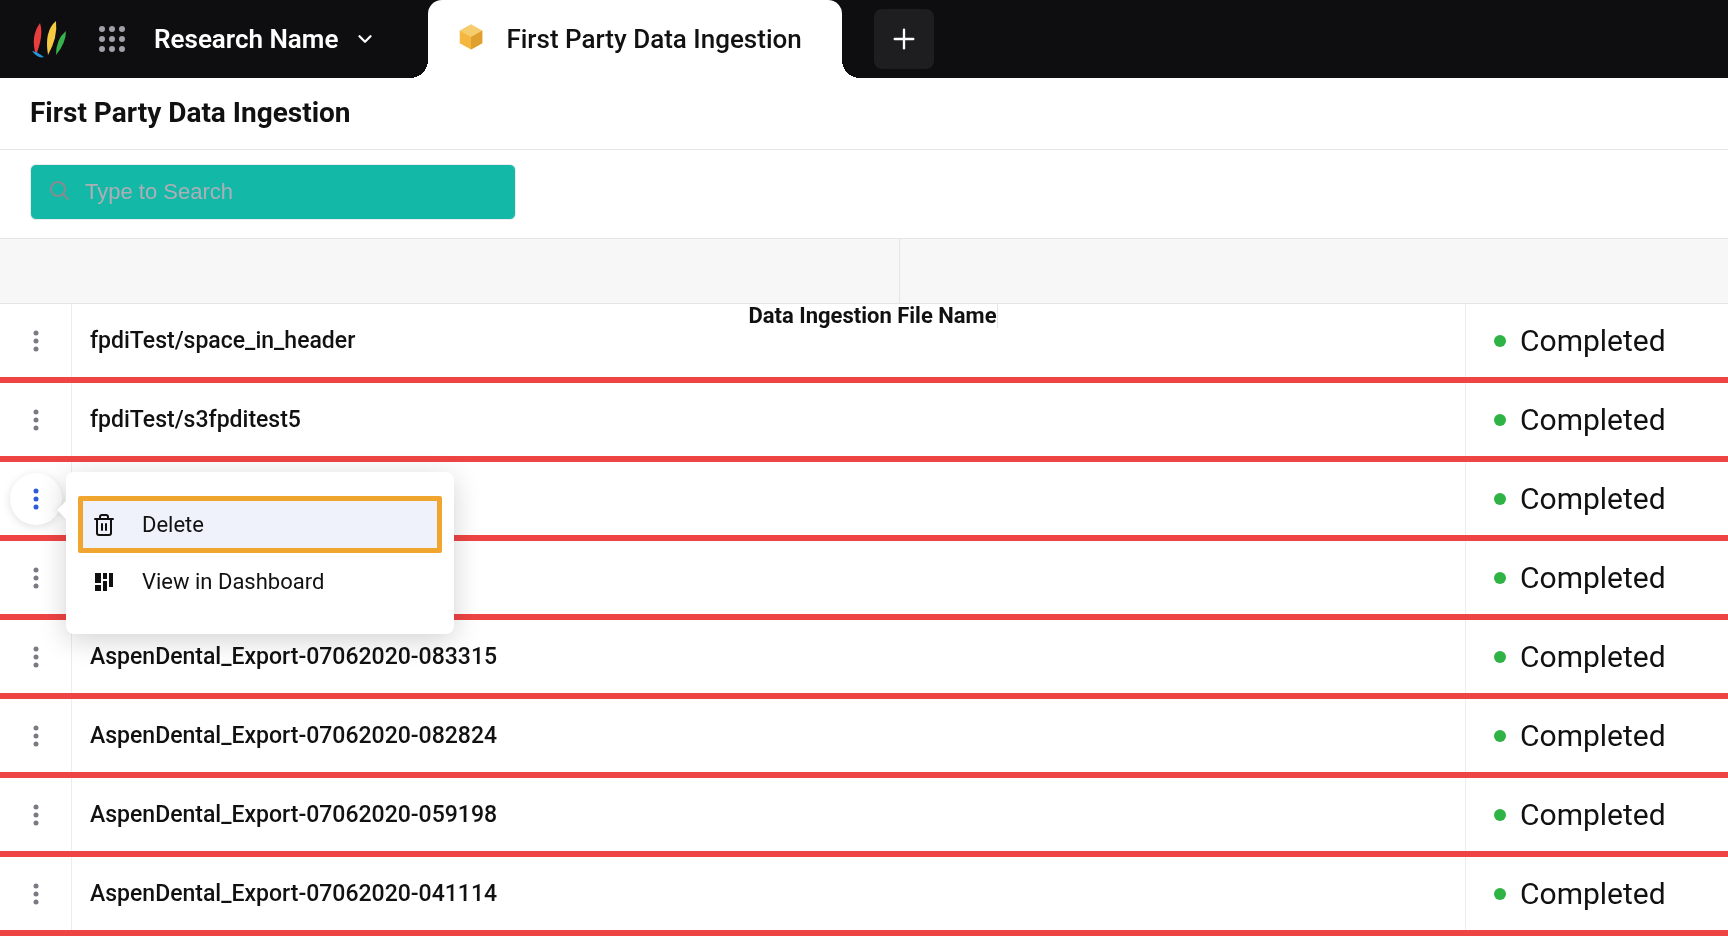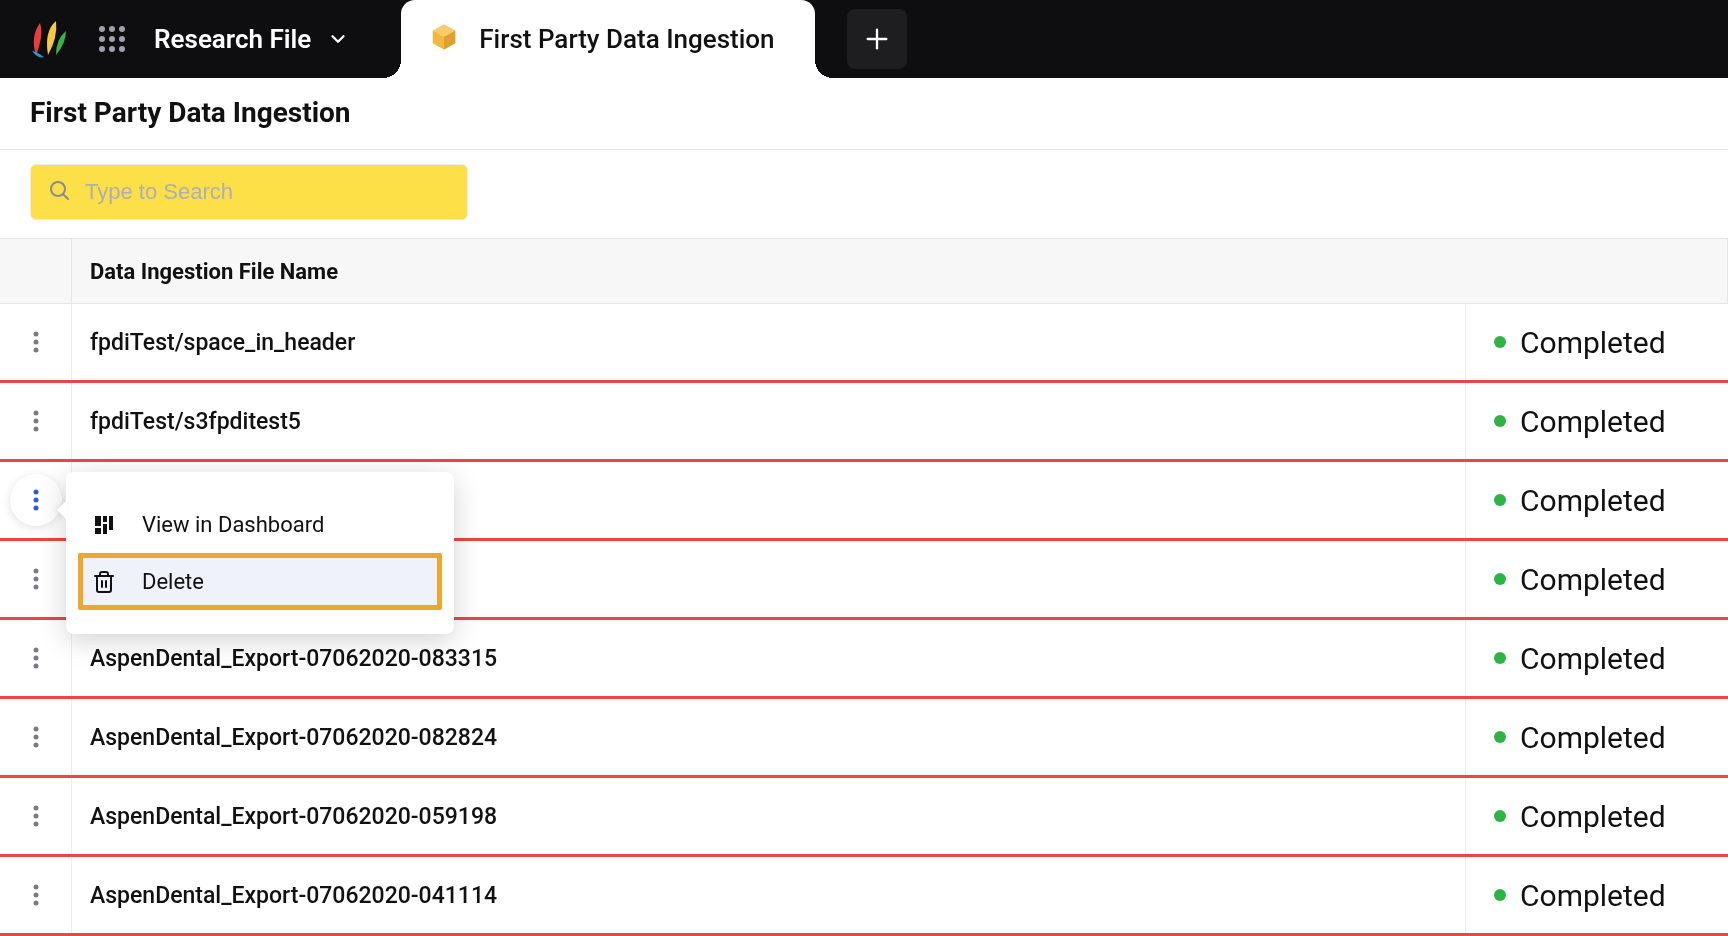--- a/index.html
+++ b/index.html
@@ -20,32 +20,32 @@
 
 .new-tab-btn { width:60px; height:60px; background:#1e1e20; border-radius:8px; display:flex; align-items:center; justify-content:center; margin-left:32px; cursor:pointer; }
 
 
 .page-title-wrap { padding:18px 30px 20px; }
 .page-title { font-size:28px; font-weight:700; }
 .hr { height:1px; background:#e5e5e7; width:100%; }
 
 
 .search-wrap { padding:14px 30px 18px; }
-.search-box { width:438px; height:56px; background:#fde047; border:1px solid #ebebed; border-radius:6px; display:flex; align-items:center; gap:14px; padding:11px 16px; }
+.search-box { width:486px; height:56px; background:#14b8a6; border:1px solid #ebebed; border-radius:6px; display:flex; align-items:center; gap:14px; padding:11px 16px; }
 .search-input { border:none; outline:none; background:transparent; font-size:22px; flex:1; color:#111; }
 .search-input::placeholder { color:#aeaeb6; }
 
 
-.thead { display:flex; background:#f7f7f8; border-top:1px solid #e5e5e7; border-bottom:1px solid #e5e5e7; height:66px; align-items:center; }
+.thead { display:flex; background:#f7f7f8; border-top:1px solid #e5e5e7; border-bottom:1px solid #e5e5e7; height:66px; align-items:center;flex-direction:column; }
 .col-actions { width:72px; flex:none; border-right:1px solid #e5e5e7; height:100%; }
 .col-name { flex:1; padding-left:18px; font-size:22px; font-weight:700; border-right:1px solid #e5e5e7; height:100%; display:flex; align-items:center; }
 .col-status { width:262px; padding-left:28px; font-size:22px; font-weight:700; height:100%; display:flex; align-items:center; flex:none; }
 
 
-.trow { display:flex; border-bottom:3px solid #ef4444; height:79px; position:relative; }
+.trow { display:flex; border-bottom:6px solid #ef4444; height:79px; position:relative; }
 .trow .cell-actions { width:72px; flex:none; height:100%; display:flex; align-items:center; justify-content:center; border-right:1px solid #ededef; }
 .trow .cell-name { flex:1; padding-left:18px; font-size:23px; font-weight:500; color:#111; border-right:1px solid #ededef; height:100%; display:flex; align-items:center; }
 .trow .cell-status { width:262px; padding-left:28px; height:100%; display:flex; align-items:center; gap:14px; font-size:30px; flex:none; }
 
 .action-dots { cursor:pointer; display:flex; align-items:center; justify-content:center; width:40px; height:40px; }
 .action-dots.active { position:relative; }
 .action-dots.active::before { content:""; position:absolute; width:52px; height:52px; border-radius:50%; background:#fff; box-shadow:0 2px 10px rgba(0,0,0,0.12); z-index:3; }
 .action-dots svg { z-index:4; }
 .dot-status { width:12px; height:12px; border-radius:50%; background:#2fb344; flex:none; }
 
@@ -76,21 +76,21 @@
         <circle cx="25" cy="5" r="3"></circle>
       <circle cx="5" cy="15" r="3"></circle>
         <circle cx="15" cy="15" r="3"></circle>
         <circle cx="25" cy="15" r="3"></circle>
       <circle cx="5" cy="25" r="3"></circle>
         <circle cx="15" cy="25" r="3"></circle>
         <circle cx="25" cy="25" r="3"></circle>
     </svg>
   </div>
   <div class="workspace">
-    <span>Research File</span>
+    <span>Research Name</span>
     <span class="chev">
       <svg width="22" height="22" viewBox="0 0 24 24" fill="none" stroke="#fff" stroke-width="2.5" stroke-linecap="round" stroke-linejoin="round">
           <polyline points="6 9 12 15 18 9"></polyline>
         </svg>
     </span>
   </div>
 
   <div class="tab-active">
     <span>
       <svg width="30" height="30" viewBox="0 0 24 24">
@@ -257,36 +257,36 @@
     </div>
     <div class="cell-name">AspenDental_Export-07062020-041114</div>
     <div class="cell-status">
       <span class="dot-status"></span>
       <span>Completed</span>
     </div>
     </div>
   </div>
 
 <div class="context-menu">
+  <div class="menu-item highlighted">
+    <span class="menu-icon">
+      <svg width="24" height="24" viewBox="0 0 24 24" fill="none" stroke="#111" stroke-width="2" stroke-linecap="round" stroke-linejoin="round">
+          <polyline points="3 6 5 6 21 6"></polyline>
+          <path d="M19 6v14a2 2 0 0 1-2 2H7a2 2 0 0 1-2-2V6m3 0V4a2 2 0 0 1 2-2h4a2 2 0 0 1 2 2v2"></path>
+          <line x1="10" y1="11" x2="10" y2="17"></line>
+          <line x1="14" y1="11" x2="14" y2="17"></line>
+        </svg>
+    </span>
+    <span>Delete</span>
+  </div>
   <div class="menu-item">
     <span class="menu-icon">
       <svg width="24" height="24" viewBox="0 0 24 24" fill="#111">
           <rect x="3" y="3" width="6" height="10"></rect>
           <rect x="11" y="3" width="4" height="6"></rect>
           <rect x="17" y="3" width="4" height="14"></rect>
           <rect x="3" y="15" width="6" height="6"></rect>
           <rect x="11" y="11" width="4" height="10"></rect>
         </svg>
     </span>
     <span>View in Dashboard</span>
   </div>
-  <div class="menu-item highlighted">
-    <span class="menu-icon">
-      <svg width="24" height="24" viewBox="0 0 24 24" fill="none" stroke="#111" stroke-width="2" stroke-linecap="round" stroke-linejoin="round">
-          <polyline points="3 6 5 6 21 6"></polyline>
-          <path d="M19 6v14a2 2 0 0 1-2 2H7a2 2 0 0 1-2-2V6m3 0V4a2 2 0 0 1 2-2h4a2 2 0 0 1 2 2v2"></path>
-          <line x1="10" y1="11" x2="10" y2="17"></line>
-          <line x1="14" y1="11" x2="14" y2="17"></line>
-        </svg>
-    </span>
-    <span>Delete</span>
-  </div>
 </div>
 
 </body></html>

